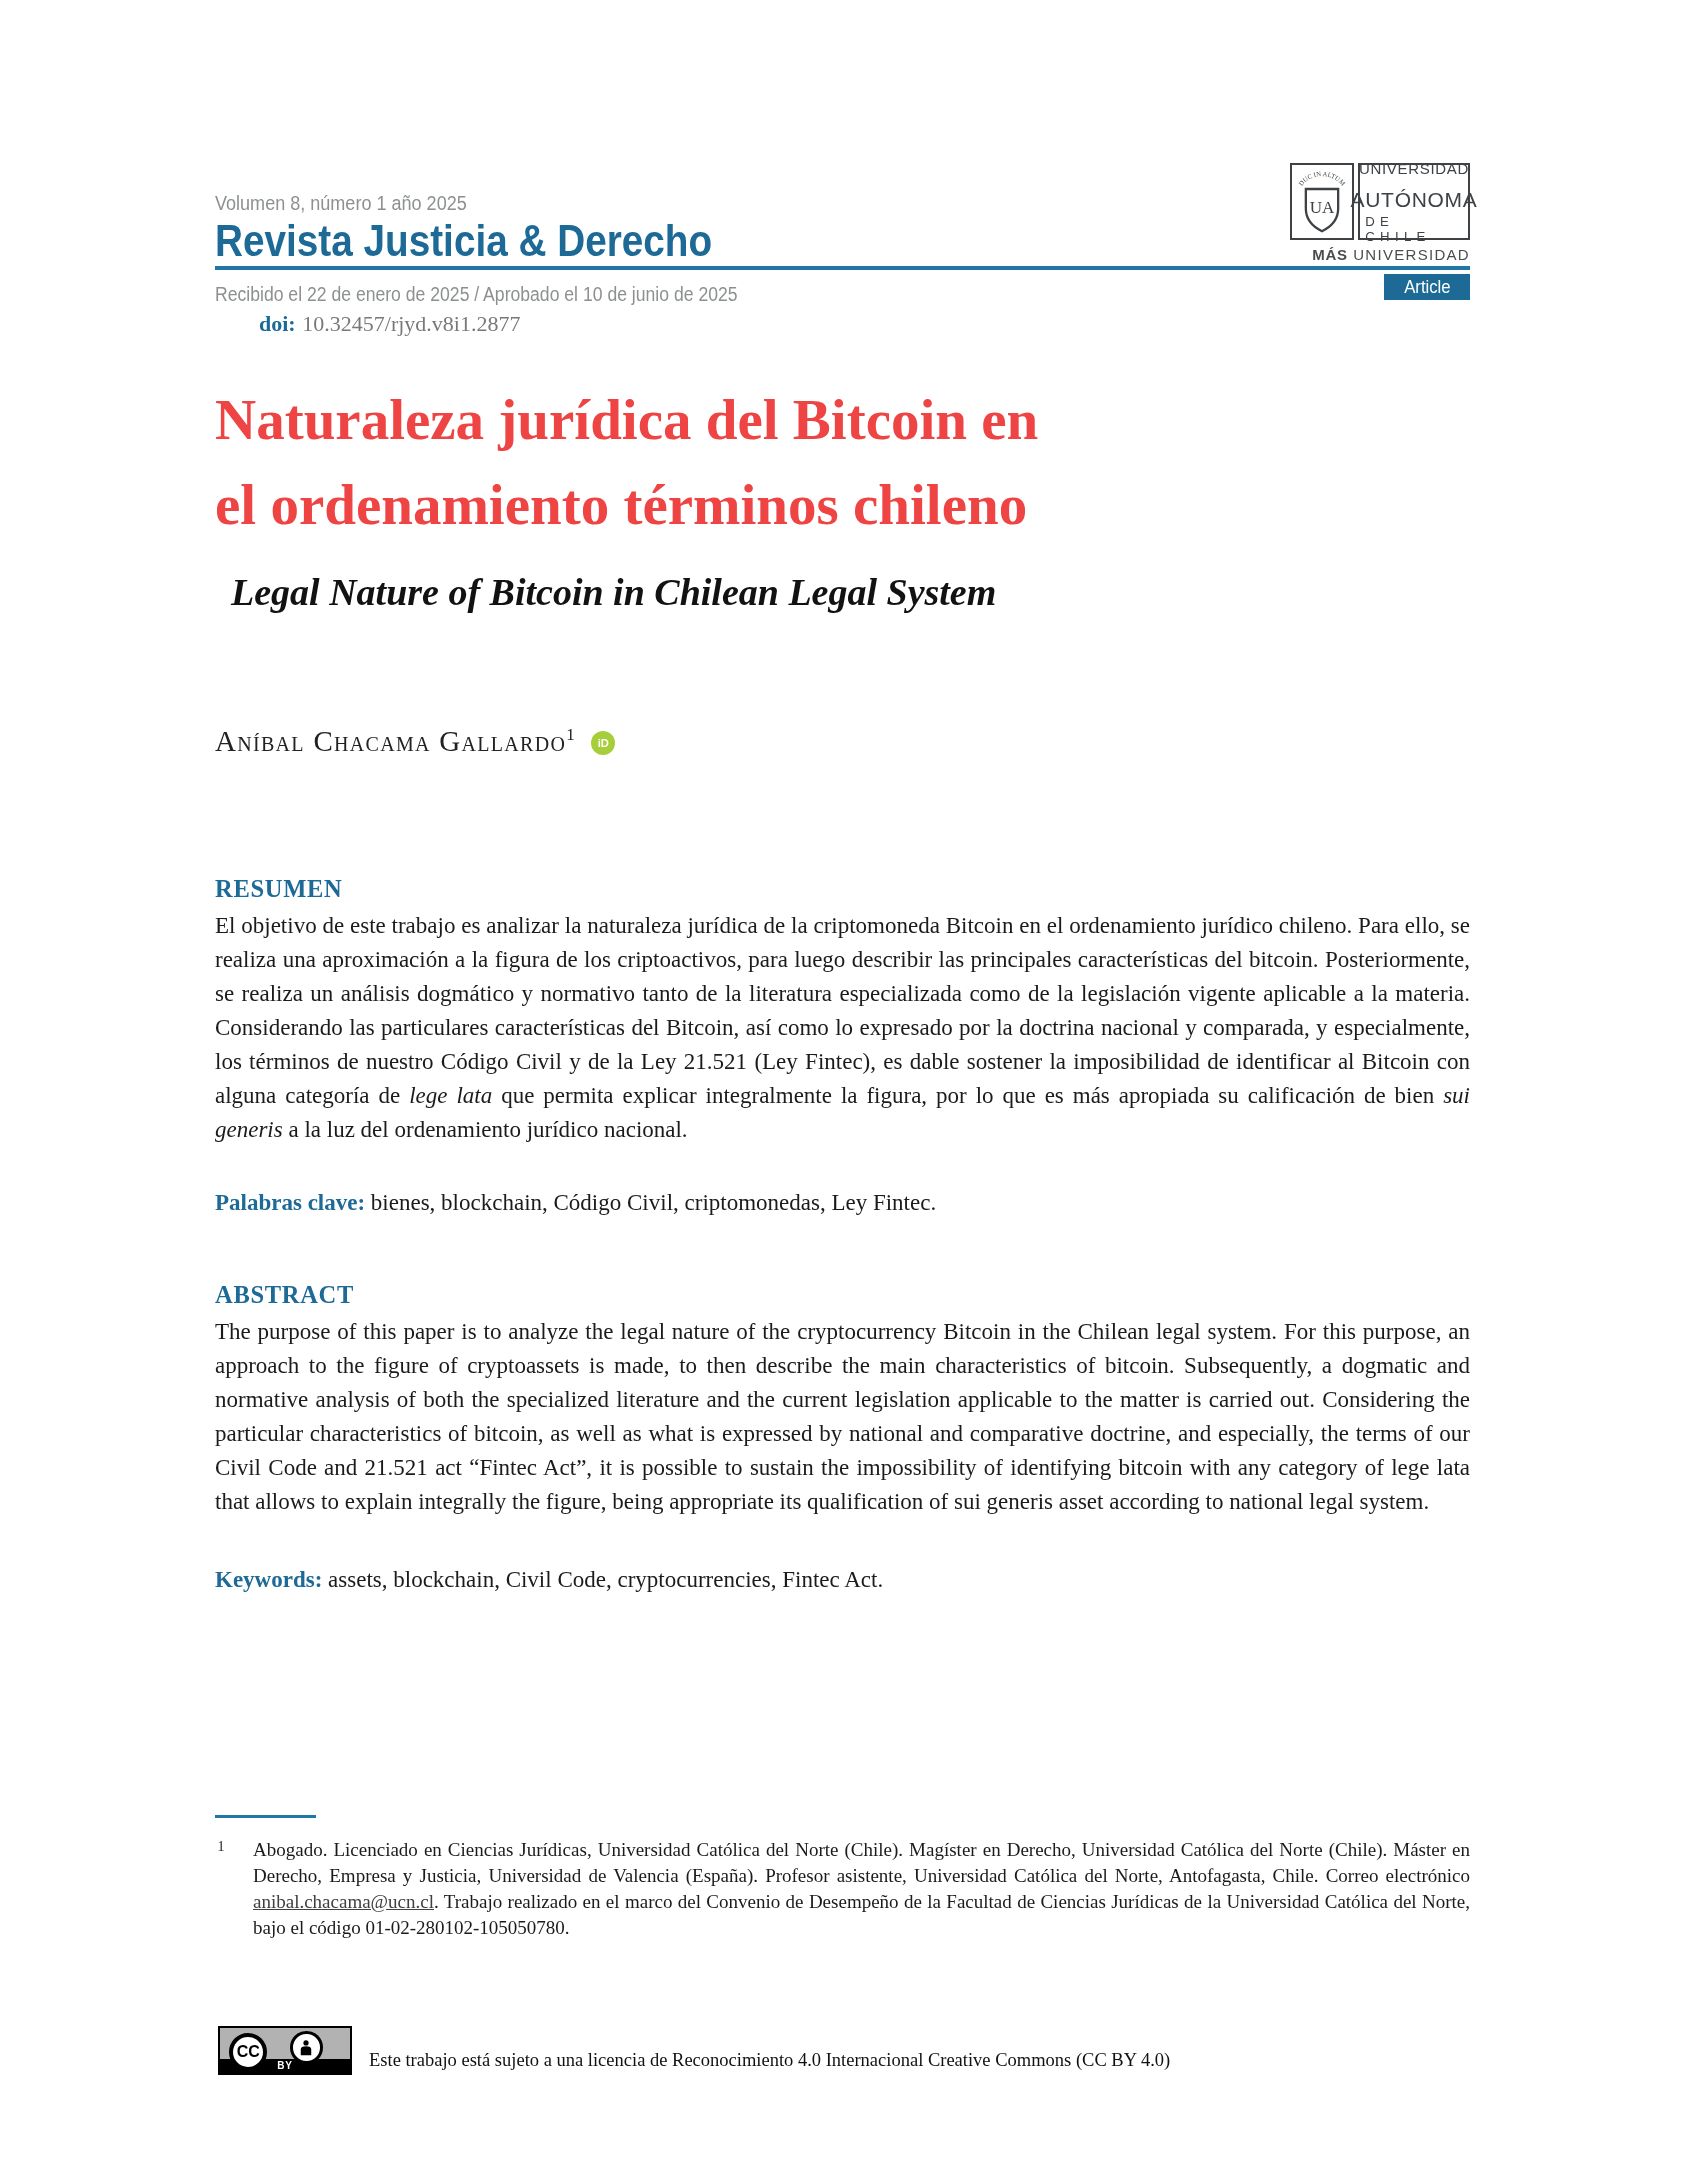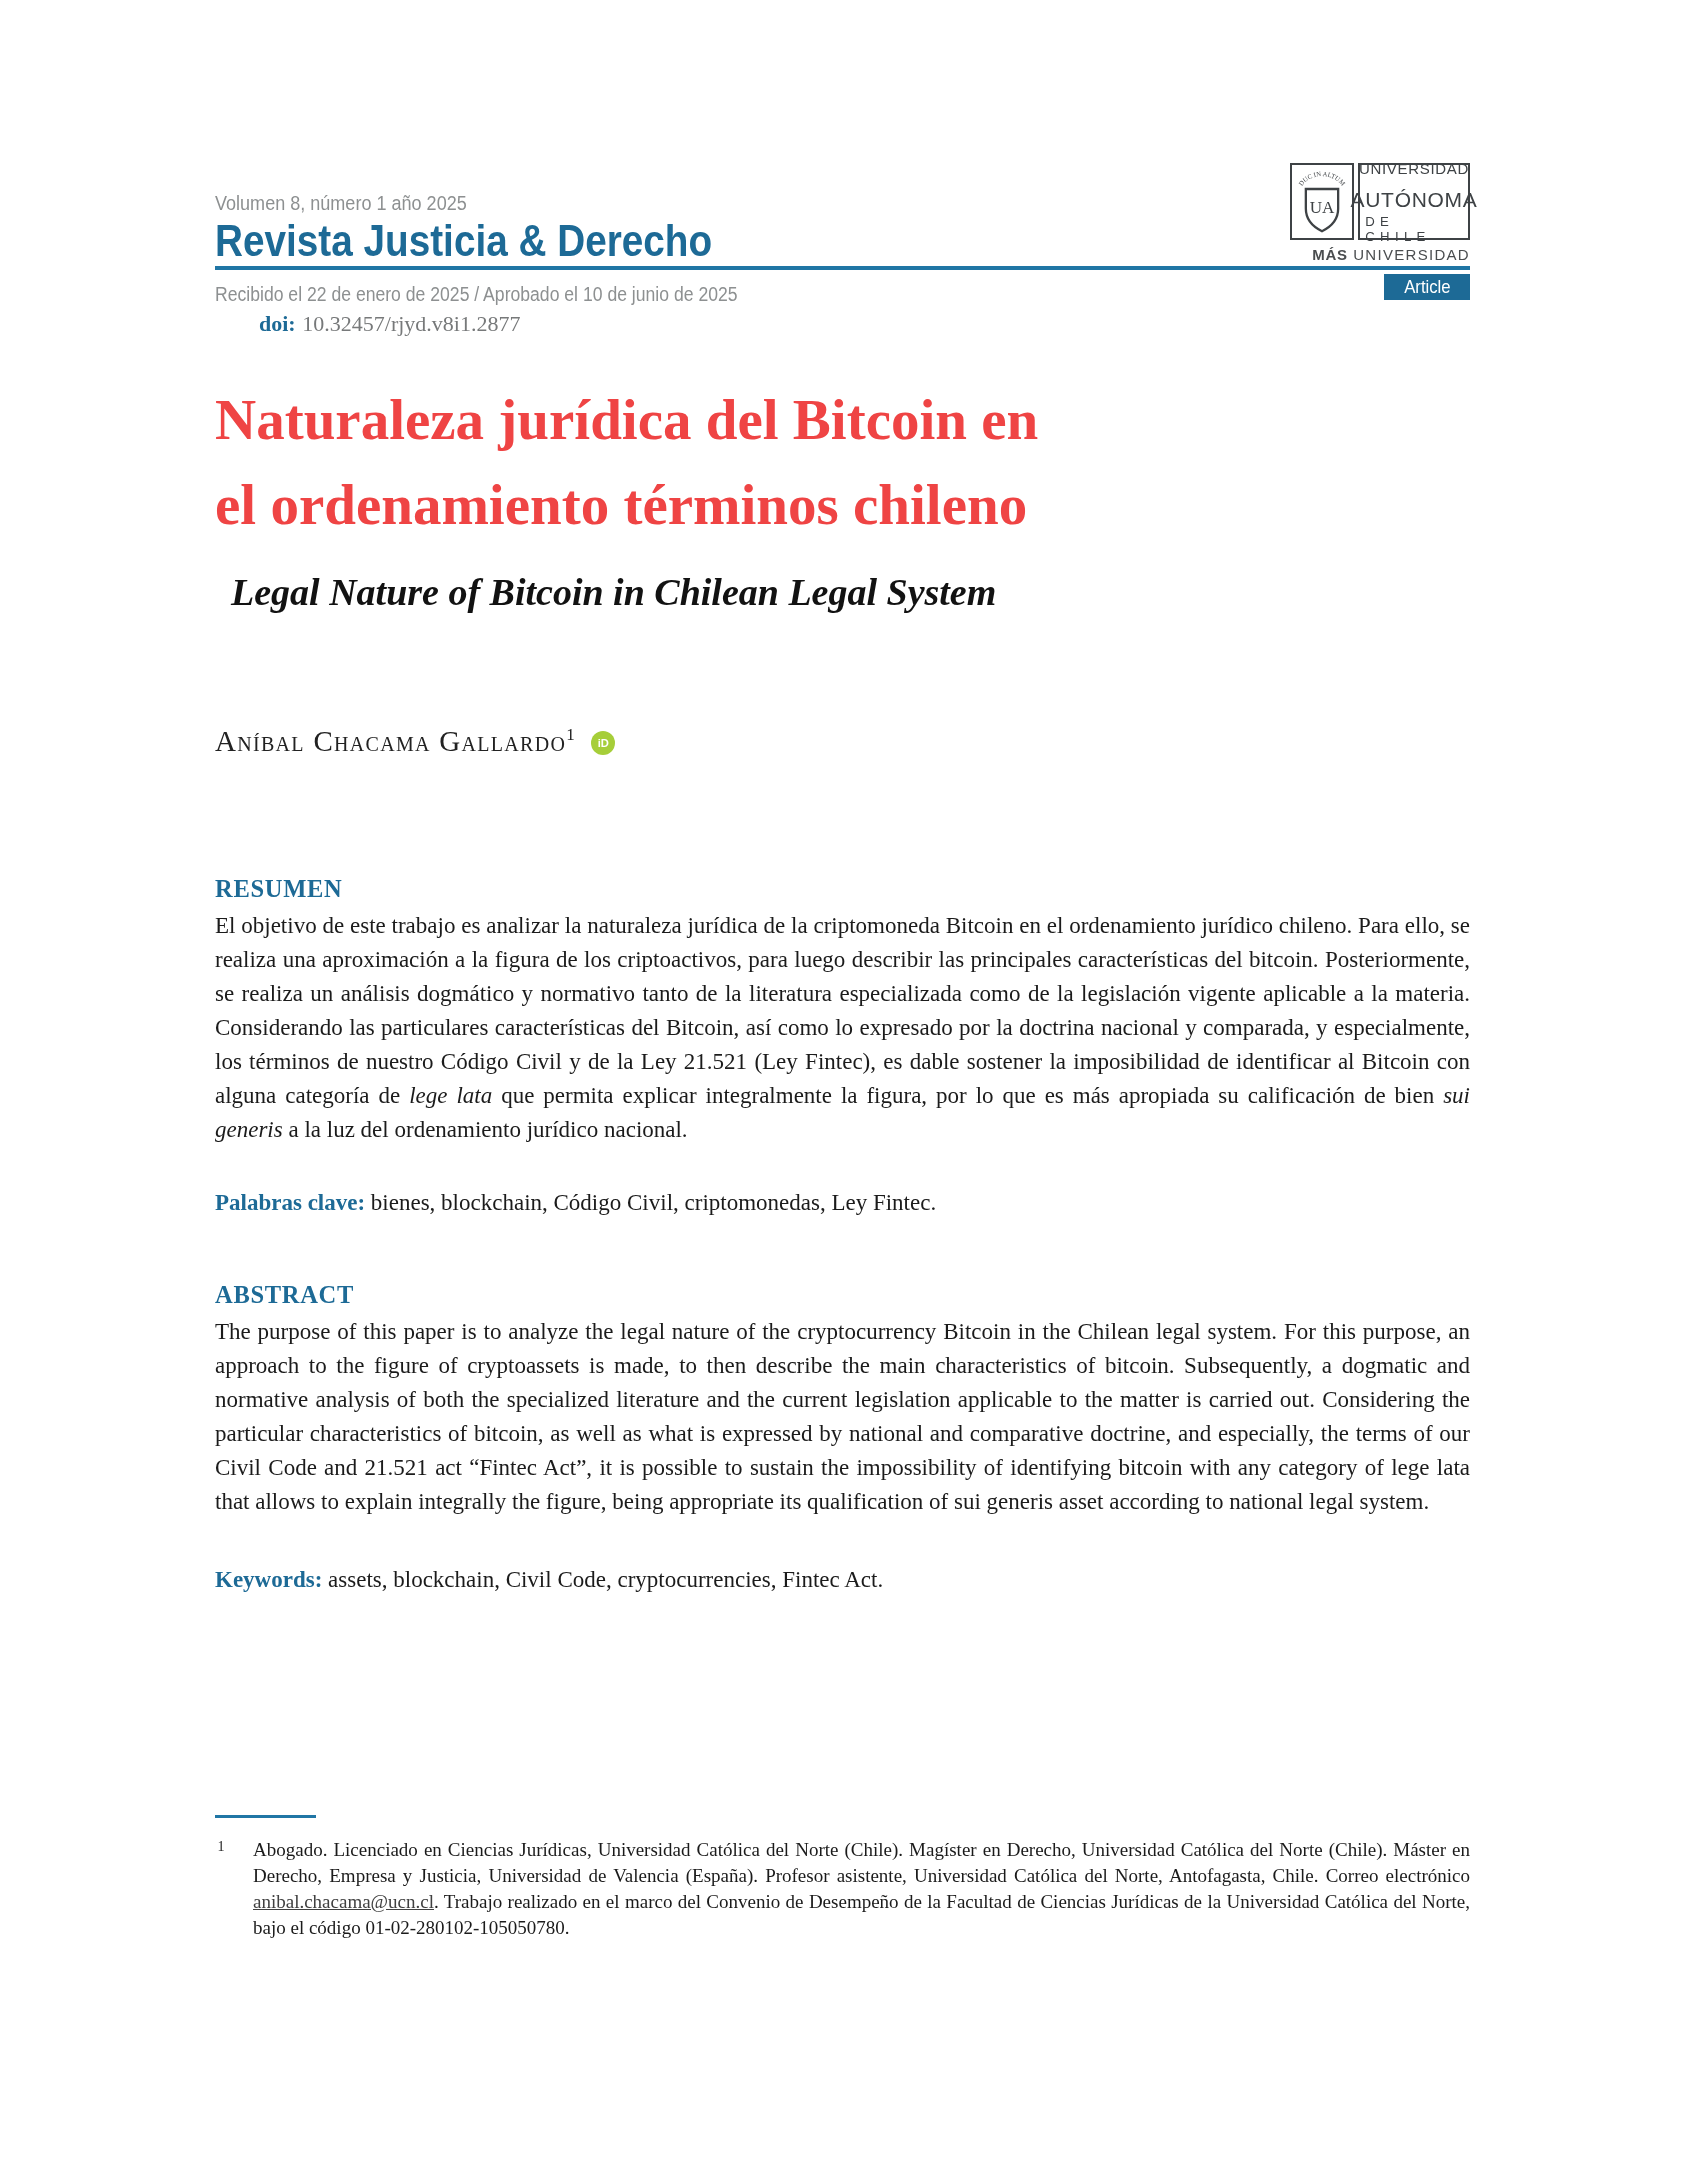--- a/index.html
+++ b/index.html
@@ -144,15 +144,28 @@
   <h2 class="sec-heading h-abstract" style="margin:0">ABSTRACT</h2>
   <p class="body-par p-abstract" style="margin:0">The purpose of this paper is to analyze the legal nature of the cryptocurrency Bitcoin in the Chilean legal system. For this purpose, an approach to the figure of cryptoassets is made, to then describe the main characteristics of bitcoin. Subsequently, a dogmatic and normative analysis of both the specialized literature and the current legislation applicable to the matter is carried out. Considering the particular characteristics of bitcoin, as well as what is expressed by national and comparative doctrine, and especially, the terms of our Civil Code and 21.521 act “Fintec Act”, it is possible to sustain the impossibility of identifying bitcoin with any category of lege lata that allows to explain integrally the figure, being appropriate its qualification of sui generis asset according to national legal system.</p>
   <p class="kw-line kw-abstract" style="margin:0"><span class="kw-label">Keywords:</span><span> assets, blockchain, Civil Code, cryptocurrencies, Fintec Act.</span></p>
 
   <div class="fn-divider"></div>
   <div class="footnote">
     <div class="fn-num">1</div>
     <div class="fn-text"><span>Abogado. Licenciado en Ciencias Jurídicas, Universidad Católica del Norte (Chile). Magíster en Derecho, Universidad Católica del Norte (Chile). Máster en Derecho, Empresa y Justicia, Universidad de Valencia (España). Profesor asistente, Universidad Católica del Norte, Antofagasta, Chile. Correo electrónico </span><a class="fn-link">anibal.chacama@ucn.cl</a><span>. Trabajo realizado en el marco del Convenio de Desempeño de la Facultad de Ciencias Jurídicas de la Universidad Católica del Norte, bajo el código 01-02-280102-105050780.</span></div>
   </div>
 
+  <div class="cc-footer">
+    <div class="cc-badge">
+      <div class="cc-circle">CC</div>
+      <div class="cc-person">
+        <svg width="16" height="17" viewBox="0 0 24 26">
+          <circle cx="12" cy="6" r="4" fill="#000"></circle>
+          <path d="M4,25 L4,16 Q4,11 12,11 Q20,11 20,16 L20,25 Z" fill="#000"></path>
+        </svg>
+      </div>
+      <div class="cc-bar">BY</div>
+    </div>
+    <div class="license-text">Este trabajo está sujeto a una licencia de Reconocimiento 4.0 Internacional Creative Commons (CC BY 4.0)</div>
+  </div>
 
 </div>
 
 
 </body></html>

